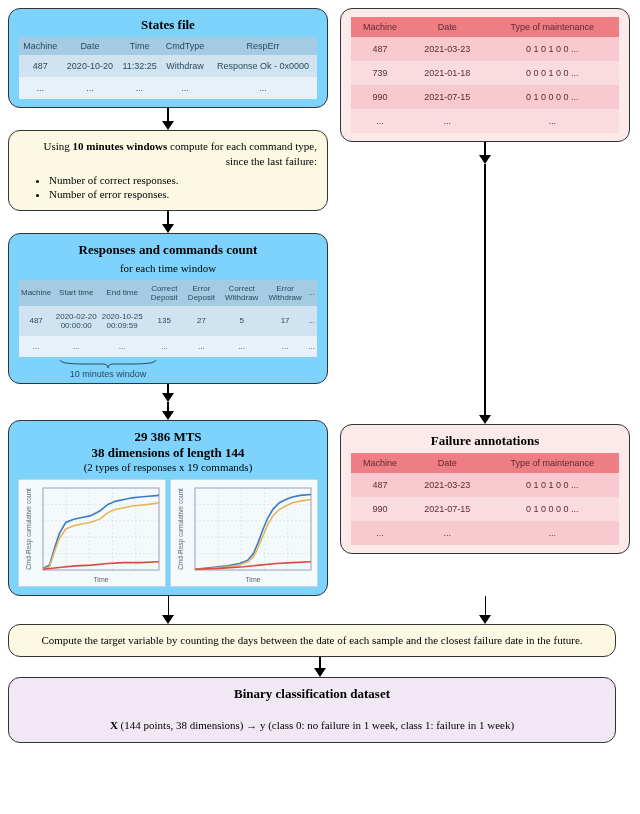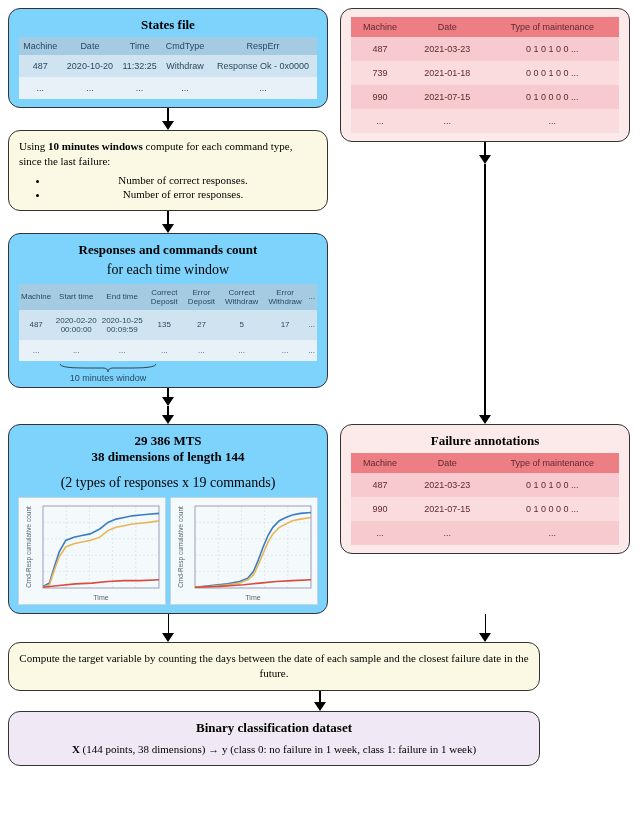--- a/index.html
+++ b/index.html
@@ -21,53 +21,53 @@
     border-radius: 12px;
     padding: 8px 10px;
     width: 100%;
     background: #fff;
   }
   .box-blue { background: #7dd3fc; }
   .box-yellow { background: #fbf9e3; }
   .box-pink { background: #fce9ea; }
   .box-purple { background: #f0e8f5; }
   .box-title { text-align: center; font-weight: bold; font-size: 13px; margin-bottom: 4px; }
-  .box-subtitle { text-align: center; font-size: 14px; margin-bottom: 6px; }
-  .box-text { font-size: 11px; line-height: 1.4; }
+  .box-subtitle { text-align: center; font-size: 11px; margin-bottom: 6px; }
+  .box-text { font-size: 11px; line-height: 1.4; text-align: right; }
   .box-text-center { text-align: center; }
   table.data {
     width: 100%;
     border-collapse: collapse;
     font-size: 9px;
     font-family: Liberation Sans, sans-serif;
   }
   table.data.blue th { background: #a5cbe3; color: #2a4a5f; font-weight: normal; padding: 4px 2px; text-align: center; }
   table.data.blue td { padding: 6px 2px; text-align: center; color: #2a4a5f; }
   table.data.blue tr:nth-child(odd) td { background: #d0e3f0; }
   table.data.blue tr:nth-child(even) td { background: #e8f1f7; }
   table.data.pink th { background: #ed7e84; color: #5f2a2e; font-weight: normal; padding: 5px 2px; text-align: center; }
   table.data.pink td { padding: 7px 2px; text-align: center; color: #5f2a2e; }
   table.data.pink tr:nth-child(odd) td { background: #f6cace; }
   table.data.pink tr:nth-child(even) td { background: #fadbde; }
-  ul.bullets { margin: 4px 0 2px 30px; padding: 0; text-align: center; }
+  ul.bullets { margin: 4px 0 2px 30px; padding: 0; }
   ul.bullets li { margin: 2px 0; }
   .arrow-down {
     width: 0; height: 0;
     border-left: 6px solid transparent;
     border-right: 6px solid transparent;
     border-top: 9px solid #000;
     margin: 0 auto;
   }
   .arrow-line { width: 1.2px; background: #000; margin: 0 auto; }
   .arrow-container { display: flex; flex-direction: column; align-items: center; justify-content: flex-end; }
   .brace-wrap { display: flex; flex-direction: column; align-items: center; margin-top: 2px; font-family: Arial, sans-serif; font-size: 9px; color: #2a4a5f; }
   .brace-svg { width: 100px; height: 10px; }
   .charts-row { display: flex; gap: 4px; justify-content: center; margin-top: 6px; }
   .chart-box { background: #f4f9fc; border: 1px solid #c0d5e2; padding: 4px; width: 148px; height: 108px; position: relative; }
-  .full-width-box { width: 532px; }
+  .full-width-box { width: 608px; }
   .merge-connector { display:flex; width:624px; height:28px; position:relative; }
   .merge-connector .lineL, .merge-connector .lineR { position:absolute; width:1.2px; background:#000; }
 </style>
 </head>
 <body>
 
 <div class="row">
 
   <div class="col col-left">
 
@@ -171,21 +171,21 @@
         <div class="arrow-down"></div>
       </div>
 
     <div class="arrow-container" style="height:18px;">
         <div class="arrow-line" style="height:9px;"></div>
         <div class="arrow-down"></div>
       </div>
 
     <div class="box box-blue">
       <div class="box-title" style="margin-bottom:0;">29 386 MTS</div>
-      <div class="box-title" style="margin-bottom:10px;">38 dimensions of length 144</div>
+      <div class="box-title" style="margin-bottom:0;">38 dimensions of length 144</div>
       <div class="box-subtitle">(2 types of responses x 19 commands)</div>
       <div class="charts-row">
         <div class="chart-box">
           <svg id="chart1" width="140" height="100">
               <line x1="20" y1="20.4" x2="136" y2="20.4" stroke="#cdd" stroke-dasharray="2,2" stroke-width="0.6"></line>
               <line x1="43.2" y1="4" x2="43.2" y2="86" stroke="#cdd" stroke-dasharray="2,2" stroke-width="0.6"></line>
               <line x1="20" y1="36.8" x2="136" y2="36.8" stroke="#cdd" stroke-dasharray="2,2" stroke-width="0.6"></line>
               <line x1="66.4" y1="4" x2="66.4" y2="86" stroke="#cdd" stroke-dasharray="2,2" stroke-width="0.6"></line>
               <line x1="20" y1="53.2" x2="136" y2="53.2" stroke="#cdd" stroke-dasharray="2,2" stroke-width="0.6"></line>
               <line x1="89.6" y1="4" x2="89.6" y2="86" stroke="#cdd" stroke-dasharray="2,2" stroke-width="0.6"></line>
@@ -307,17 +307,17 @@
 
 <div class="box box-yellow full-width-box">
   <div class="box-text box-text-center">Compute the target variable by counting the days between the date of each sample and the closest failure date in the future.</div>
 </div>
 <div class="arrow-container" style="height:20px; width:624px;">
     <div class="arrow-line" style="height:11px;"></div>
     <div class="arrow-down"></div>
   </div>
 
 <div class="box box-purple full-width-box">
-  <div class="box-title" style="margin-bottom:6px;">Binary classification dataset</div>
+  <div class="box-title" style="margin-bottom:16px;">Binary classification dataset</div>
   <div class="box-text box-text-center">
     <b>X</b><span> (144 points, 38 dimensions) → y (class 0: no failure in 1 week, class 1: failure in 1 week)</span>
   </div>
 </div>
 
 </body></html>

